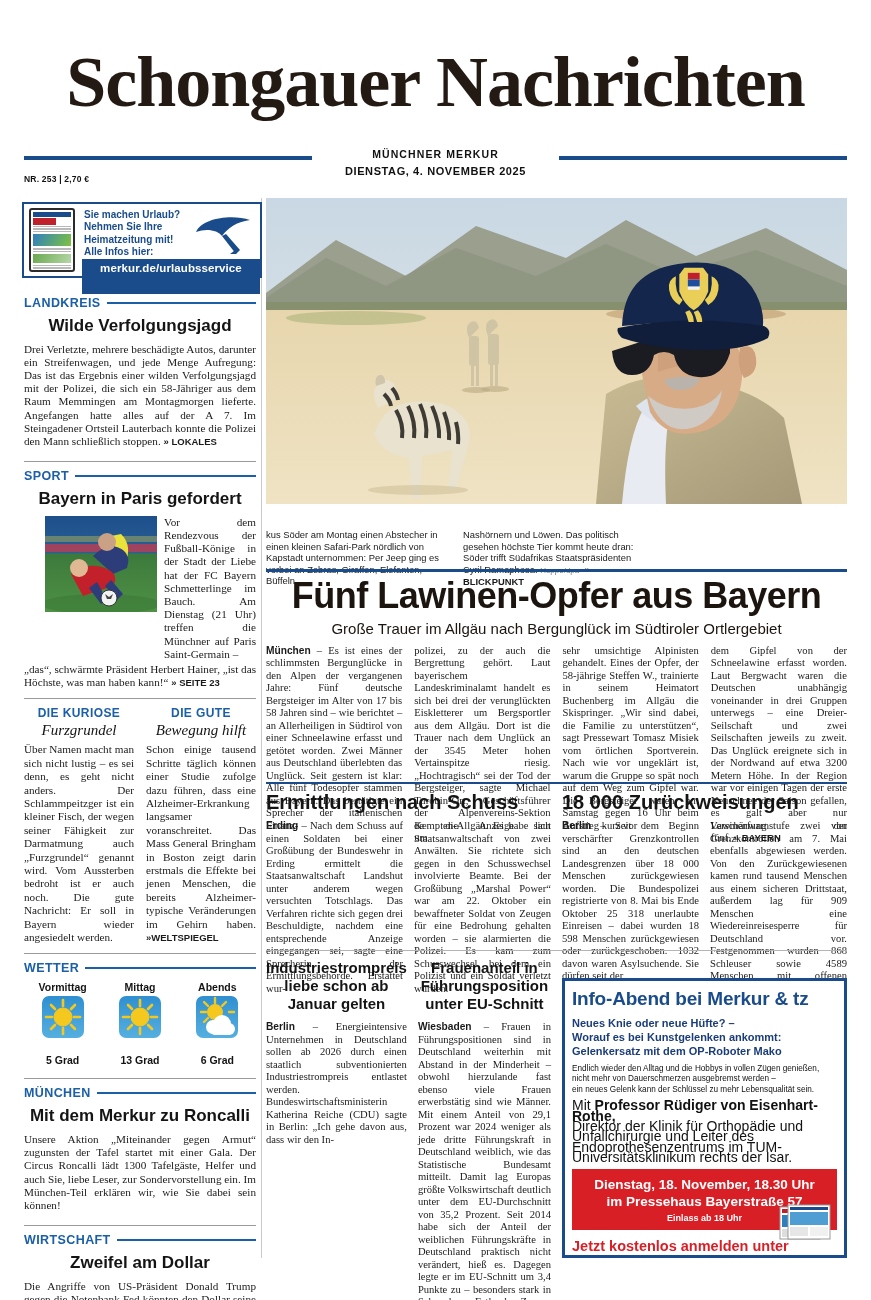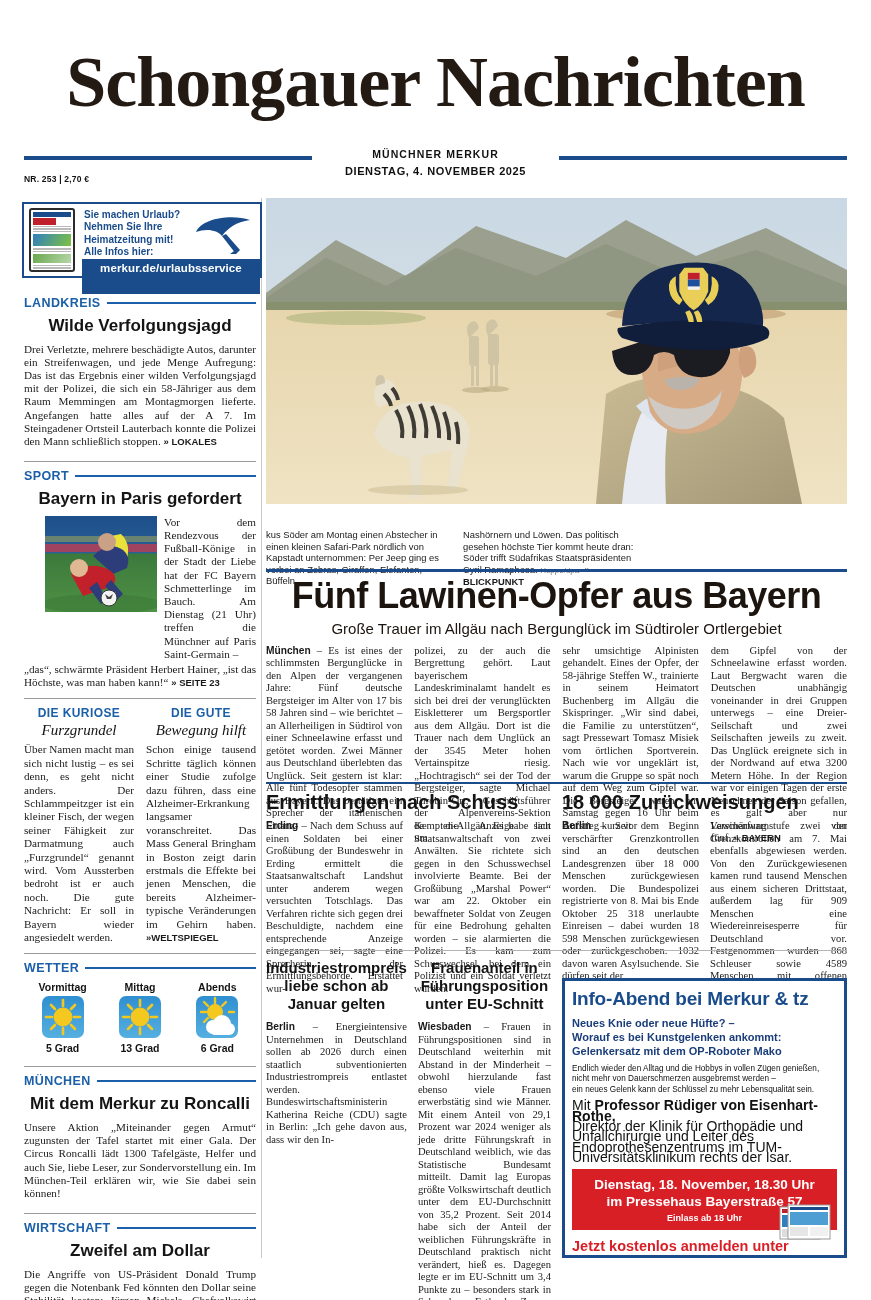--- a/index.html
+++ b/index.html
@@ -113,21 +113,21 @@
     font-family:"Liberation Serif",serif;font-style:italic;font-weight:normal;
     font-size:15px;text-align:center;color:#141414;margin-bottom:4px;
   }
   .mini-body{font-family:"Liberation Serif",serif;font-size:11.2px;line-height:13.4px;text-align:justify;}
 
   
   .weather-row{display:flex;justify-content:space-around;margin-top:6px;}
   .w-item{text-align:center;width:70px;}
   .w-label{font-family:"Liberation Sans",sans-serif;font-weight:bold;font-size:10.5px;color:#141414;margin-bottom:3px;}
   .w-icon{width:42px;height:42px;margin:0 auto;border-radius:7px;position:relative;overflow:hidden;background:linear-gradient(180deg,#2f8fd0,#55afe0);}
-  .w-temp{font-family:"Liberation Sans",sans-serif;font-weight:bold;font-size:10.5px;color:#141414;margin-top:4px;}
+  .w-temp{font-family:"Liberation Sans",sans-serif;font-weight:bold;font-size:10.5px;color:#141414;margin-top:16px;}
 
   
   .main-photo{position:absolute;left:266px;top:198px;width:581px;height:306px;overflow:hidden;}
   .cap-row{position:absolute;left:266px;top:508px;width:581px;display:flex;gap:10px;}
   .cap-c{width:187px;}
   .cap-title{font-family:"Liberation Sans",sans-serif;font-weight:bold;font-size:14.5px;color:#141414;margin-bottom:4px;}
   .cap-txt{font-family:"Liberation Sans",sans-serif;font-size:9.4px;line-height:11.6px;color:#1a1a1a;}
   .cap-credit{font-family:"Liberation Sans",sans-serif;font-size:8px;color:#777;}
   .cap-ref{font-family:"Liberation Sans",sans-serif;font-weight:bold;font-size:9.4px;}
   .thick-rule{position:absolute;left:266px;top:569px;width:581px;height:3px;background:#1a4c8b;}

